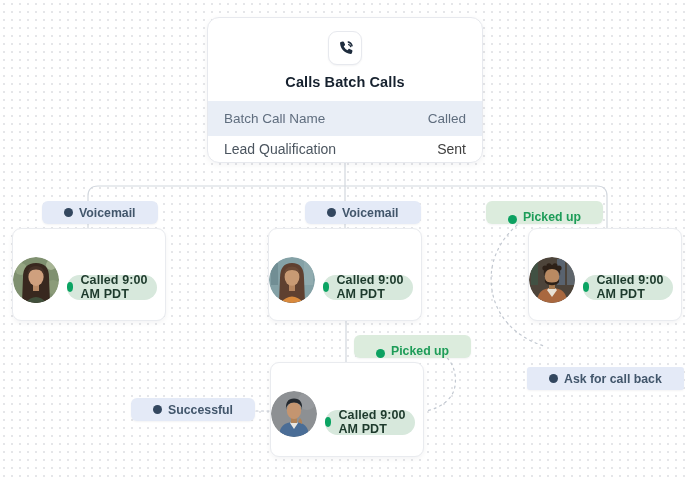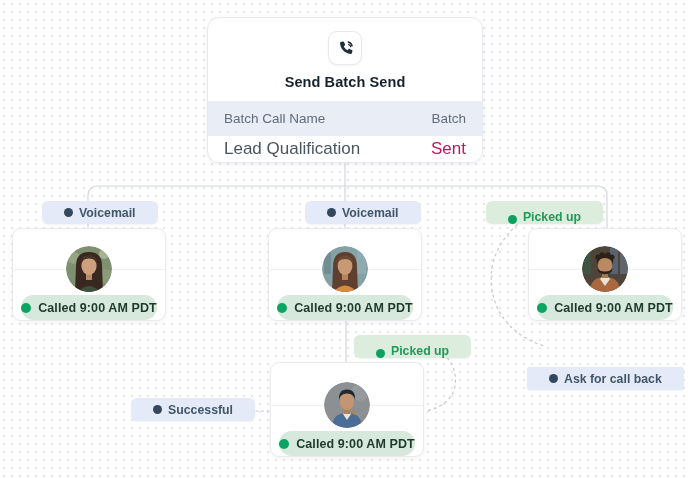--- a/index.html
+++ b/index.html
@@ -31,23 +31,23 @@
     margin-top:9px; text-align:center; font-size:14.5px; font-weight:700;
     color:#16212e; letter-spacing:.1px;
   }
   .tbl-head {
     margin-top:11px; height:35px; background:#e9eef6;
     display:flex; align-items:center; justify-content:space-between;
     padding:0 16px; font-size:13.5px; color:#5f6d7e;
   }
   .tbl-row {
     flex:1; display:flex; align-items:center; justify-content:space-between;
-    padding:0 16px; font-size:17px; color:#4b555f;
-  }
-  .sent { color:#be185d; font-weight:500;margin-left:15px; }
+    padding:0 16px; font-size:14px; color:#4b555f;
+  }
+  .sent { color:#404040; font-weight:500;margin-left:15px; }
 
   
   .badge {
     position:absolute; z-index:4; height:23px; display:inline-flex;
     align-items:center; gap:6px; padding:0 22px; border-radius:6px;
     font-size:12.3px; font-weight:600; white-space:nowrap;
     box-shadow:0 1px 2px rgba(16,24,40,.05);
   }
   .badge .dot { width:9px; height:9px; border-radius:50%; flex:0 0 auto; }
   .badge.lav { background:#e4eaf7; color:#42566b; }
@@ -60,21 +60,21 @@
   .b-picked-right   { right:88px; top:201px; }
   .b-picked-bottom  { left:354px; top:335px; }
   .b-ask            { left:527px; top:335px; border-radius:3px;margin-top:32px; }
   .b-successful     { right:436px; top:398px;margin-left:10px; }
 
   
   .person-card {
     position:absolute; width:154px; background:#ffffff;
     border:1px solid #e9ebef; border-radius:9px;
     box-shadow:0 2px 5px rgba(16,24,40,.05);
-    z-index:3; display:flex; flex-direction:column; overflow:hidden;
+    z-index:3; display:flex; flex-direction:row; overflow:hidden;
   }
   .pc-left   { left:12px;  top:228px; height:93px; }
   .pc-mid    { left:268px; top:228px; height:93px; }
   .pc-right  { left:528px; top:228px; height:93px; }
   .pc-bottom { left:270px; top:362px; height:95px; }
   .pc-top {
     height:52px; display:flex; align-items:flex-end; justify-content:center;
     border-bottom:1px solid #eef0f3;
   }
   .avatar { width:46px; height:46px; margin-bottom:-23px; position:relative; z-index:2;
@@ -108,24 +108,24 @@
   </svg>
 
   <div class="root-card">
     <div class="icon-wrap">
       <svg width="19" height="19" viewBox="0 0 20 20">
         <path fill="#1e2c3d" d="M7.1 2.6c.5-.15 1.03.1 1.24.58l1.1 2.45c.18.42.08.9-.26 1.21l-1.1 1.02a10.3 10.3 0 0 0 3.96 3.96l1.02-1.1c.3-.34.8-.44 1.21-.26l2.45 1.1c.48.21.73.74.58 1.24l-.63 2.1c-.14.48-.6.8-1.1.76C8.9 15.1 4.8 11 4.24 4.33c-.04-.5.28-.96.76-1.1l2.1-.63z"></path>
         <path d="M12.9 3.1a5.6 5.6 0 0 1 4 4" stroke="#1e2c3d" stroke-width="1.5" stroke-linecap="round" fill="none"></path>
         <path d="M13.4 5.9c1 .33 1.8 1.1 2.1 2.1" stroke="#1e2c3d" stroke-width="1.5" stroke-linecap="round" fill="none"></path>
       </svg>
     </div>
-    <div class="root-title">Send Batch Send</div>
+    <div class="root-title">Calls Batch Calls</div>
     <div class="tbl-head">
       <span>Batch Call Name</span>
-      <span>Batch</span>
+      <span>Called</span>
     </div>
     <div class="tbl-row">
       <span>Lead Qualification</span>
       <span class="sent">Sent</span>
     </div>
   </div>
 
   <div class="badge lav b-voicemail-left">
     <span class="dot"></span>
     <span>Voicemail</span>

